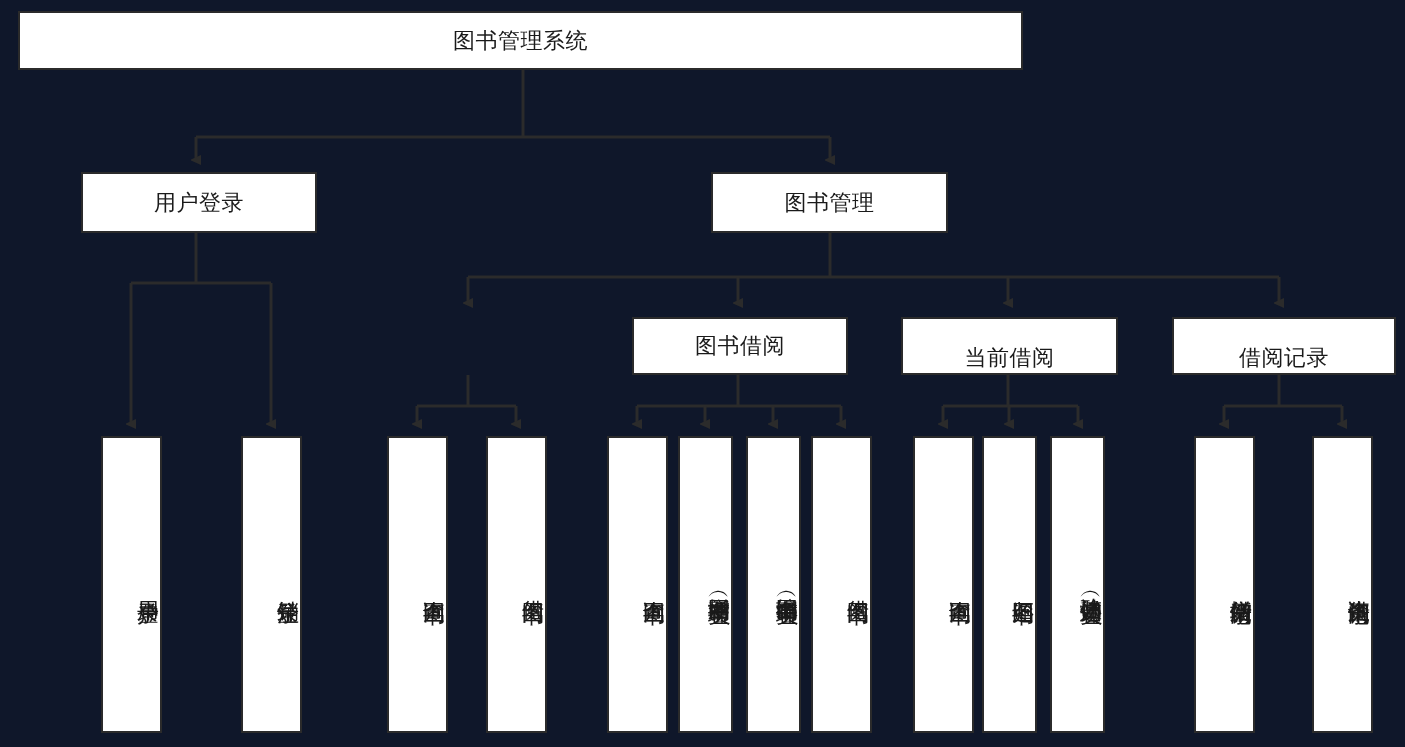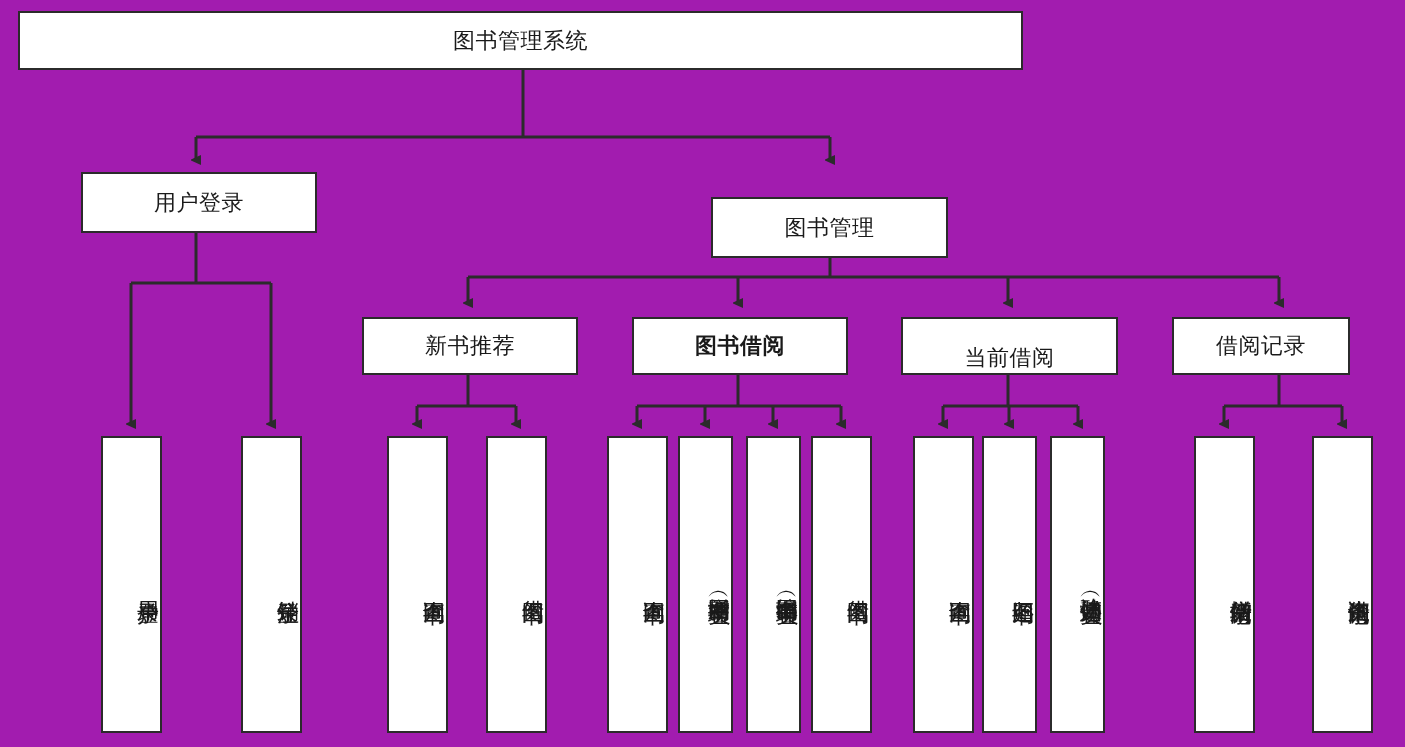--- a/index.html
+++ b/index.html
@@ -7,21 +7,21 @@
     padding: 0;
     background: #ffffff;
   }
   body {
     font-family: "DejaVu Sans", "Liberation Sans", sans-serif;
   }
   #canvas {
     position: relative;
     width: 1405px;
     height: 747px;
-    background: #a21caf;
+    background: #0f172a;
     overflow: hidden;
   }
   .node {
     position: absolute;
     box-sizing: border-box;
     border: 2px solid #2b2b2b;
     background: #ffffff;
     display: flex;
     align-items: center;
     justify-content: center;
@@ -120,37 +120,34 @@
   </svg>
 
   <div class="node horiz" style="left:18px; top:11px; width:1005px; height:59px;">
     <span>图书管理系统</span>
   </div>
 
   <div class="node horiz" style="left:81px; top:172px; width:236px; height:61px;">
     <span>用户登录</span>
   </div>
 
-  <div class="node horiz" style="left:711px; top:172px; width:237px; height:61px;margin-top:25px;">
+  <div class="node horiz" style="left:711px; top:172px; width:237px; height:61px;">
     <span>图书管理</span>
   </div>
 
-  <div class="node horiz" style="left:362px; top:317px; width:216px; height:58px;">
-    <span>新书推荐</span>
-  </div>
-
-  <div class="node horiz" style="left:632px; top:317px; width:216px; height:58px;font-weight:bold;">
+
+  <div class="node horiz" style="left:632px; top:317px; width:216px; height:58px;">
     <span>图书借阅</span>
   </div>
 
   <div class="node horiz" style="left:901px; top:317px; width:217px; height:58px;align-items:flex-end;">
     <span>当前借阅</span>
   </div>
 
-  <div class="node horiz" style="left:1172px; top:317px; width:178px; height:58px;">
+  <div class="node horiz" style="left:1172px; top:317px; width:224px; height:58px;align-items:flex-end;">
     <span>借阅记录</span>
   </div>
 
   <div class="node vert" style="left:101px; top:436px; width:61px; height:297px;">
     <span class="vtext">用户登录</span>
   </div>
 
   <div class="node vert" style="left:241px; top:436px; width:61px; height:297px;">
     <span class="vtext">注销登录</span>
   </div>

